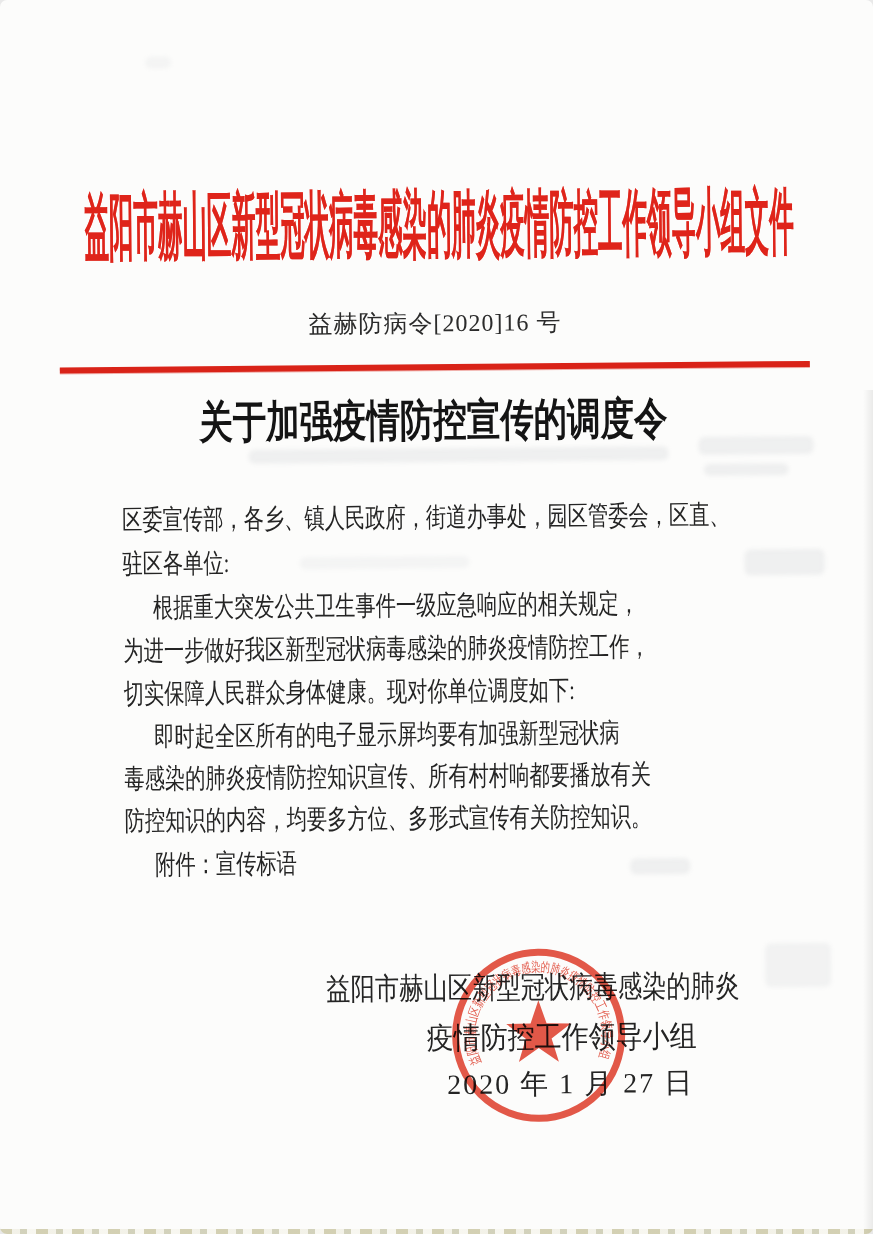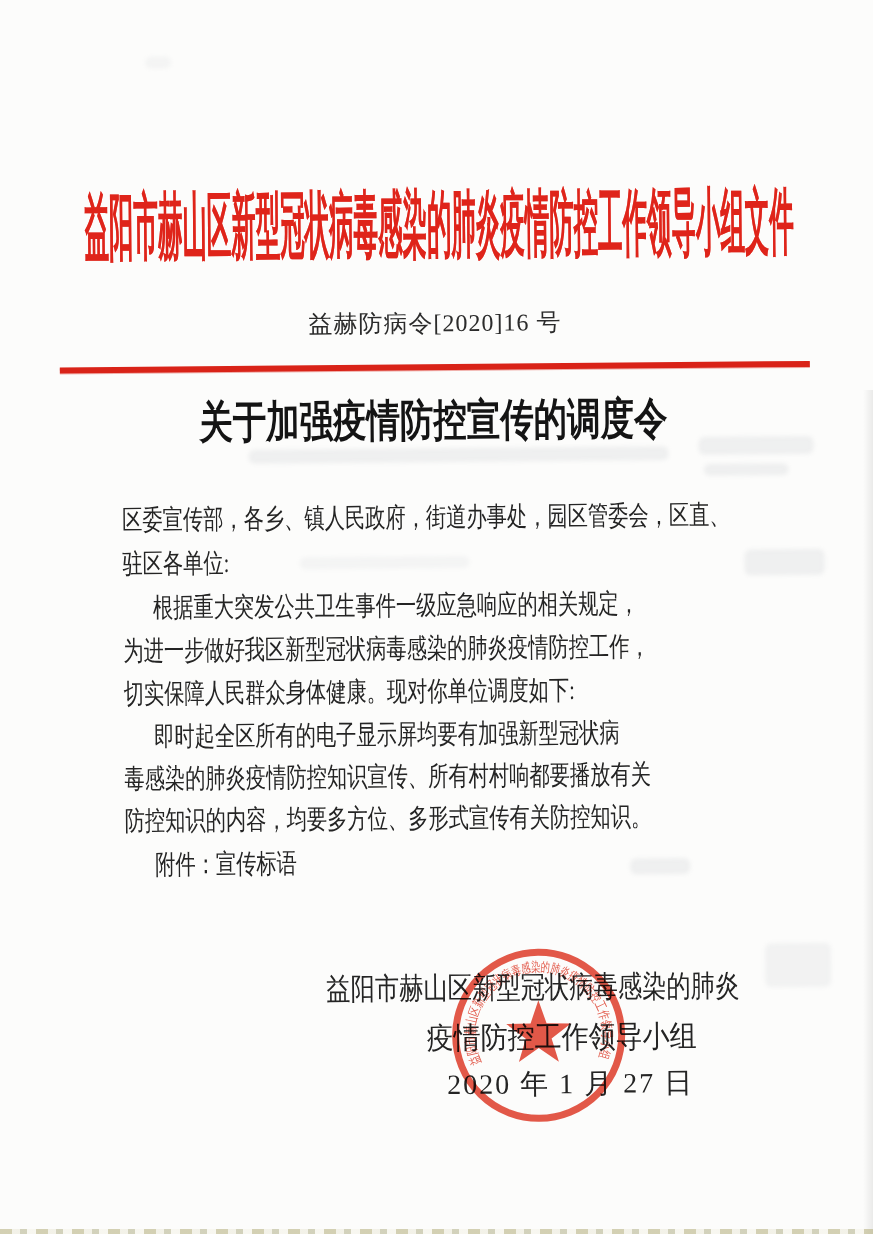--- a/index.html
+++ b/index.html
@@ -1,19 +1,20 @@
 <!DOCTYPE html>
 <html><head>
 <meta charset="utf-8">
 <style>
   html,body{margin:0;padding:0;background:#e9e9e9;}
   .page{
     position:relative;width:873px;height:1234px;margin:0 auto;
     background:#fcfcfb;overflow:hidden;
     font-family:"Liberation Serif","DejaVu Serif",serif;
+    border-radius:7px;
   }
   .skew{position:absolute;left:0;top:0;width:100%;height:100%;
     transform:rotate(-0.5deg);transform-origin:0 50%;}
   .abs{position:absolute;white-space:nowrap;}
   .org-title{
     left:88px;top:190px;font-size:73px;line-height:78px;font-weight:bold;
     color:#df241a;transform:scaleX(0.335);transform-origin:0 0;
     text-shadow:0 0 1px rgba(223,36,26,.65);
   }
   .doc-number{left:311px;top:311px;font-size:24px;letter-spacing:1px;color:#2b2b2b;}

